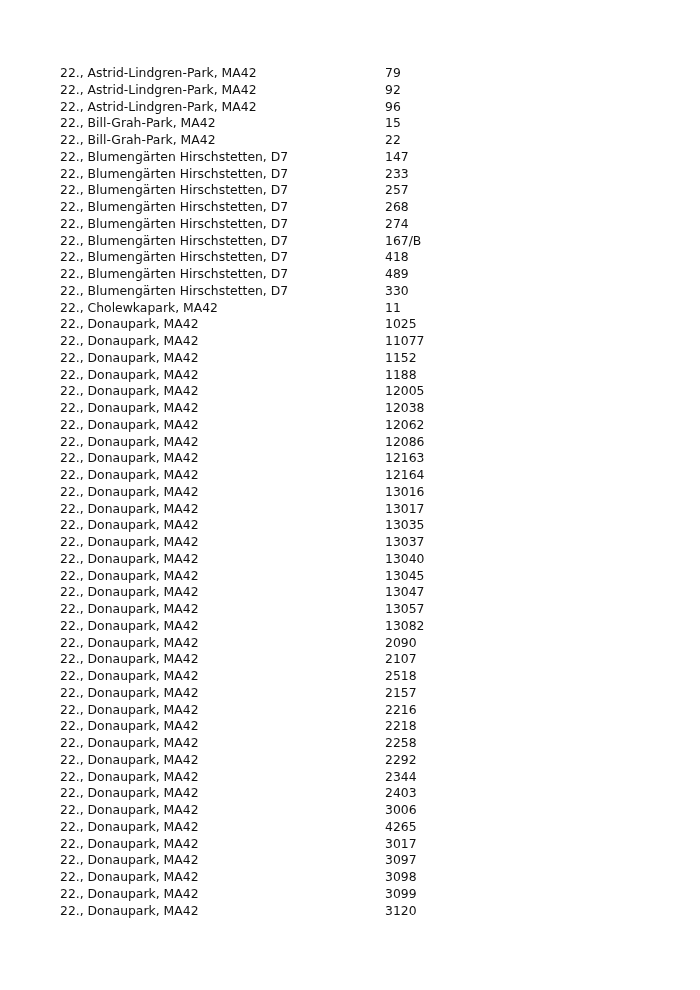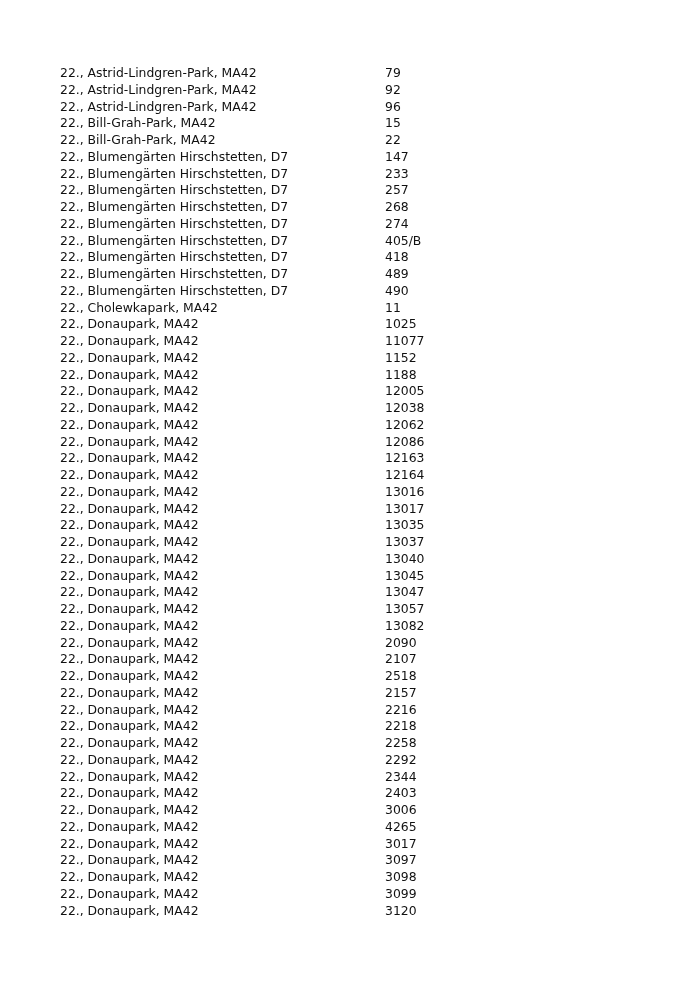--- a/index.html
+++ b/index.html
@@ -51,33 +51,33 @@
       <div class="row">
         <span class="cell-loc">22., Blumengärten Hirschstetten, D7</span>
         <span class="cell-num">268</span>
       </div>
       <div class="row">
         <span class="cell-loc">22., Blumengärten Hirschstetten, D7</span>
         <span class="cell-num">274</span>
       </div>
       <div class="row">
         <span class="cell-loc">22., Blumengärten Hirschstetten, D7</span>
-        <span class="cell-num">405/B</span>
+        <span class="cell-num">167/B</span>
       </div>
       <div class="row">
         <span class="cell-loc">22., Blumengärten Hirschstetten, D7</span>
         <span class="cell-num">418</span>
       </div>
       <div class="row">
         <span class="cell-loc">22., Blumengärten Hirschstetten, D7</span>
         <span class="cell-num">489</span>
       </div>
       <div class="row">
         <span class="cell-loc">22., Blumengärten Hirschstetten, D7</span>
-        <span class="cell-num">490</span>
+        <span class="cell-num">330</span>
       </div>
       <div class="row">
         <span class="cell-loc">22., Cholewkapark, MA42</span>
         <span class="cell-num">11</span>
       </div>
       <div class="row">
         <span class="cell-loc">22., Donaupark, MA42</span>
         <span class="cell-num">1025</span>
       </div>
       <div class="row">

